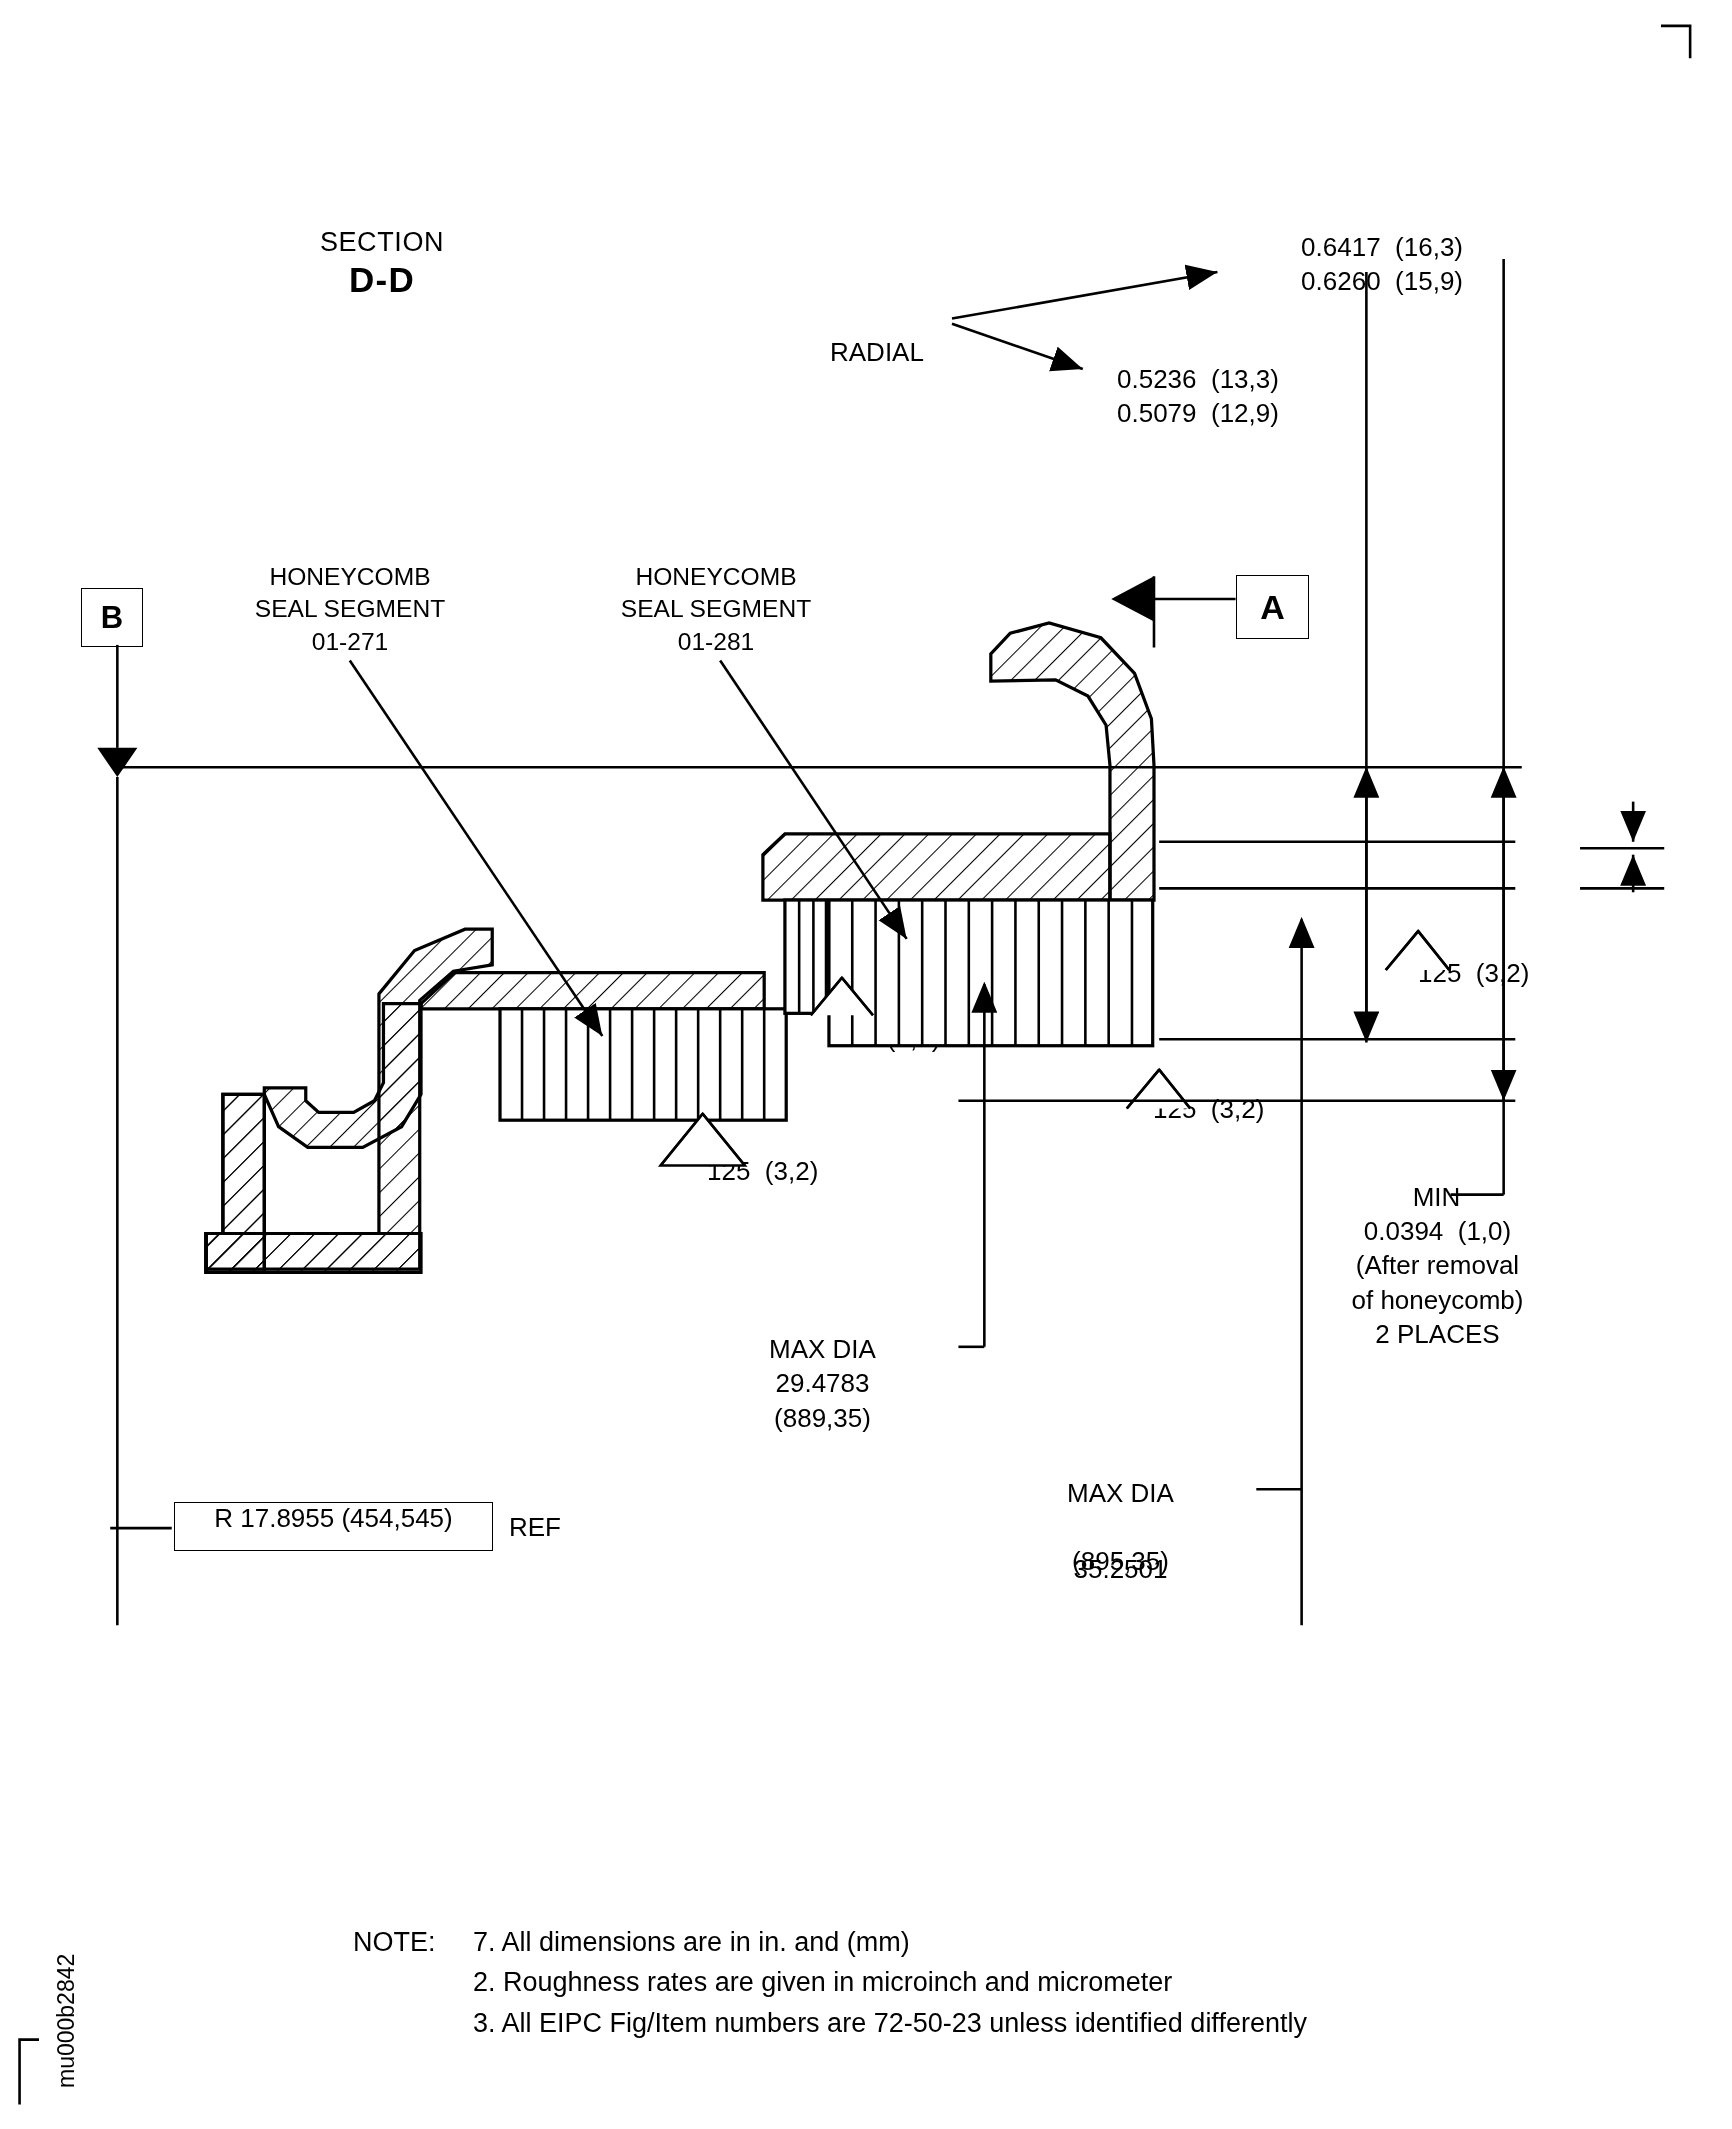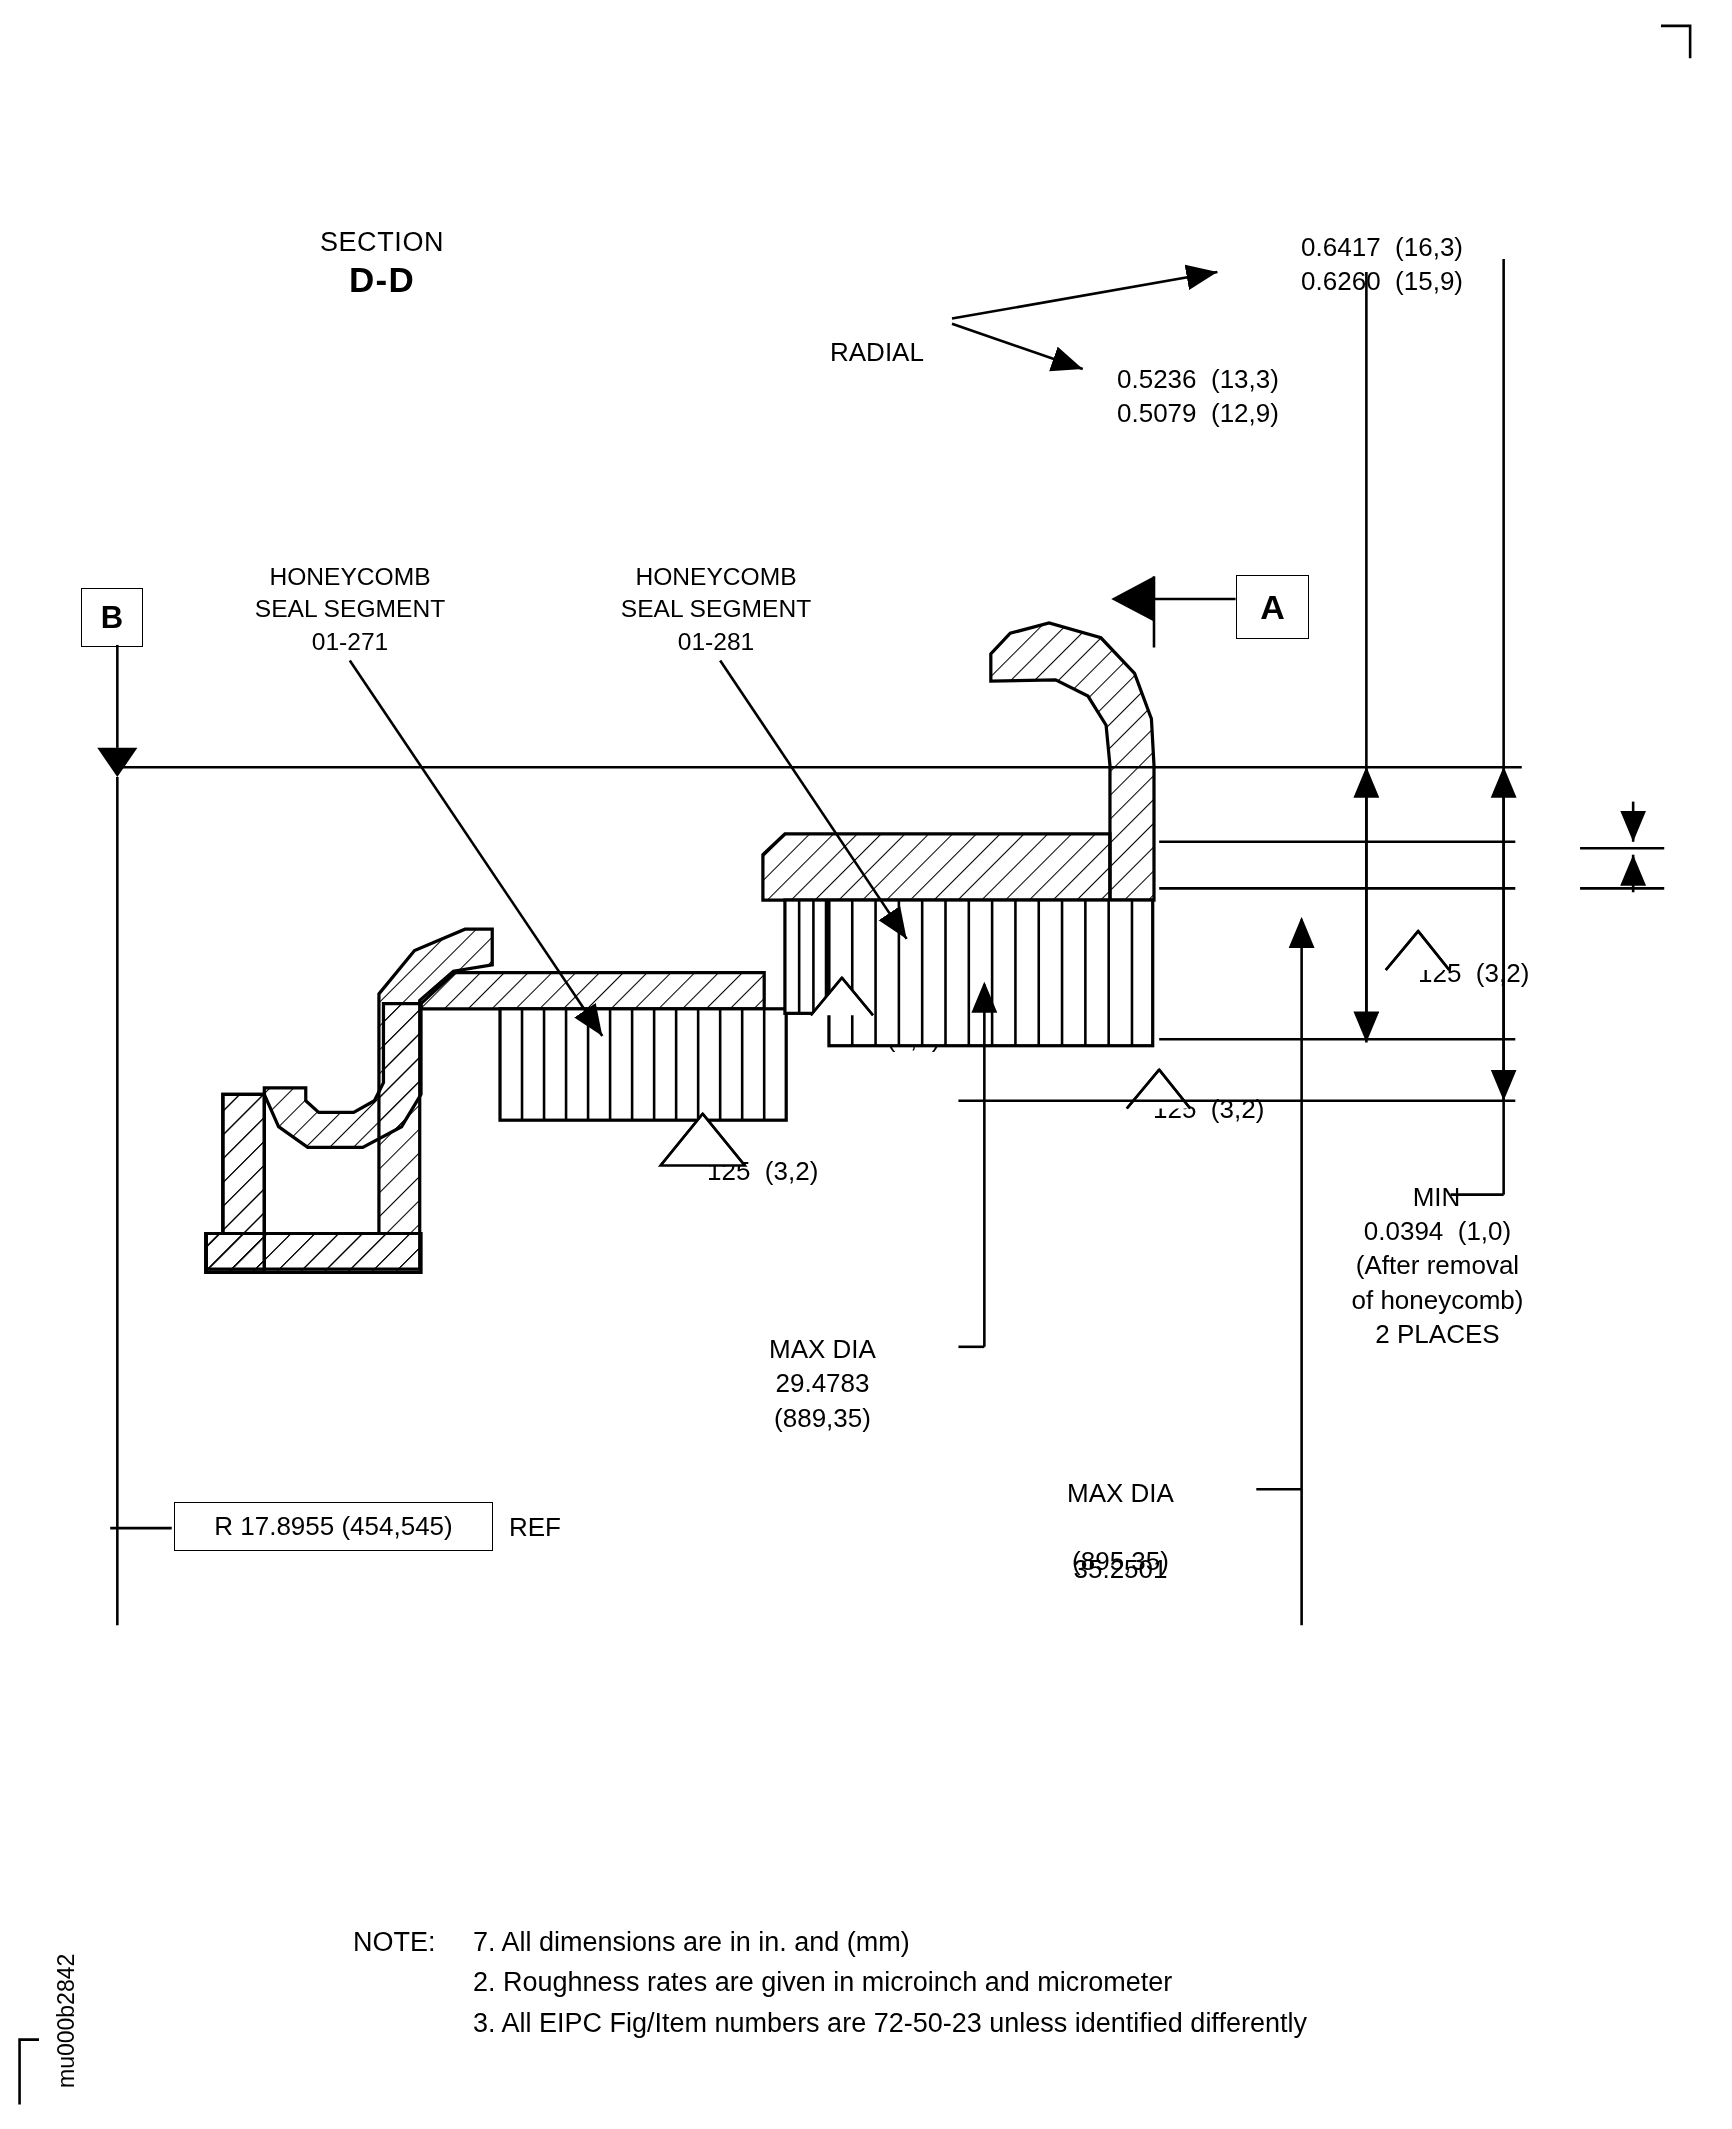--- a/index.html
+++ b/index.html
@@ -44,21 +44,21 @@
     display: flex;
     align-items: center;
     justify-content: center;
     font-weight: bold;
     background: #fff;
   }
   .ref-box {
     position: absolute;
     border: 1.9px solid #000;
     display: flex;
-    align-items: center;
+    align-items: flex-start;
     justify-content: center;
     background: #fff;
   }
   .sidecode {
     position: absolute;
     transform: rotate(-90deg);
     transform-origin: left top;
     white-space: nowrap;
   }
 </style>

